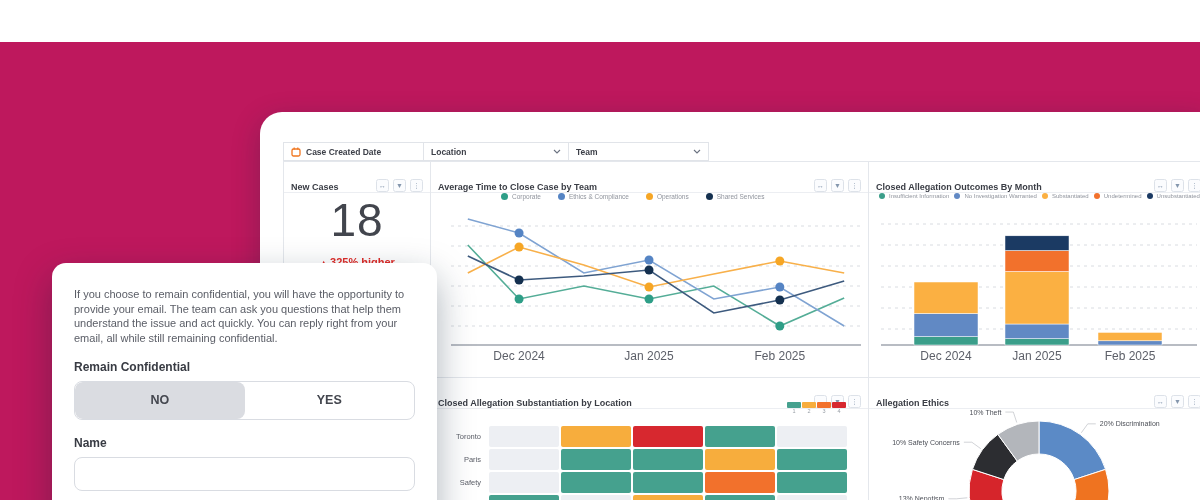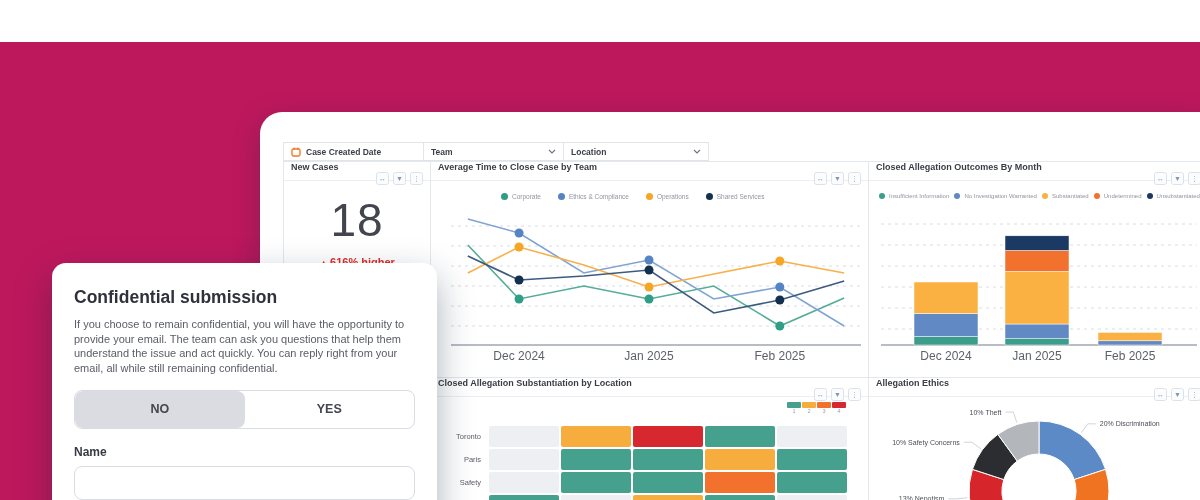--- a/index.html
+++ b/index.html
@@ -8,21 +8,21 @@
   
   .dashboard{position:absolute;left:260px;top:70px;width:945px;height:435px;background:#fff;
     border-radius:22px 0 0 0;box-shadow:0 8px 28px rgba(15,40,60,.28);}
   .filterbar{position:absolute;left:23px;top:30px;height:19px;display:flex;}
   .fbox{box-sizing:border-box;height:19px;border:1px solid #e1e4e9;border-left-width:0;
     display:flex;align-items:center;gap:5px;padding:0 7px;font-size:8.5px;font-weight:700;color:#3c3f48;background:#fff;cursor:pointer;}
   .fbox:first-child{border-left-width:1px;}
   .fbox .sp{flex:1;}
   .panel{position:absolute;box-sizing:border-box;background:#fff;border-top:1px solid #e4e7ec;}
   .bl{border-left:1px solid #e4e7ec;}
-  .phead{height:19px;box-sizing:border-box;border-bottom:1px solid #eceef2;display:flex;align-items:flex-start;padding:0 7px;flex-direction:column;}
+  .phead{height:31px;box-sizing:border-box;border-bottom:1px solid #eceef2;display:flex;align-items:flex-end;padding:0 7px;}
   .ptitle{font-size:9px;font-weight:700;color:#3a3d45;white-space:nowrap;}
   .pacts{margin-left:auto;display:flex;gap:4px;}
   .pab{width:13px;height:13px;box-sizing:border-box;border:1px solid #dde2e9;border-radius:2.5px;background:#fbfcfe;
     color:#8496ad;font-size:7px;line-height:11px;text-align:center;cursor:pointer;overflow:hidden;}
   .pbody{position:absolute;left:0;right:0;top:19px;bottom:0;overflow:hidden;}
 
   
   .nc-body{display:flex;flex-direction:column;align-items:center;}
   .nc-num{font-size:46px;color:#42454d;margin-top:12px;letter-spacing:1px;}
   .nc-delta{font-size:11px;font-weight:700;color:#e12c28;margin-top:9px;}
@@ -71,52 +71,52 @@
       <div class="fbox" style="width:141px">
         <span style="display:flex">
           <svg width="10" height="10" viewBox="0 0 10 10">
               <rect x="1" y="2" width="8" height="7" rx="1.5" fill="none" stroke="#f0761f" stroke-width="1.3"></rect>
               <line x1="3.2" y1="0.6" x2="3.2" y2="2.6" stroke="#f0761f" stroke-width="1.2"></line>
               <line x1="6.8" y1="0.6" x2="6.8" y2="2.6" stroke="#f0761f" stroke-width="1.2"></line>
             </svg>
         </span>
         <span>Case Created Date</span>
       </div>
+      <div class="fbox" style="width:145px">
+        <span>Location</span>
+        <span class="sp"></span>
+        <span style="display:flex">
+          <svg width="8" height="5" viewBox="0 0 8 5">
+              <path d="M1 1 L4 4 L7 1" fill="none" stroke="#6b7280" stroke-width="1.1"></path>
+            </svg>
+        </span>
+      </div>
       <div class="fbox" style="width:140px">
         <span>Team</span>
         <span class="sp"></span>
         <span style="display:flex">
           <svg width="8" height="5" viewBox="0 0 8 5">
               <path d="M1 1 L4 4 L7 1" fill="none" stroke="#6b7280" stroke-width="1.1"></path>
             </svg>
         </span>
       </div>
-      <div class="fbox" style="width:145px">
-        <span>Location</span>
-        <span class="sp"></span>
-        <span style="display:flex">
-          <svg width="8" height="5" viewBox="0 0 8 5">
-              <path d="M1 1 L4 4 L7 1" fill="none" stroke="#6b7280" stroke-width="1.1"></path>
-            </svg>
-        </span>
-      </div>
     </div>
 
     <div class="panel bl" style="left:23px;top:49px;width:147px;height:216px">
       <div class="phead">
         <span class="ptitle">New Cases</span>
         <span class="pacts panel-actions">
             <span class="pab">↔</span>
             <span class="pab">▼</span>
             <span class="pab">⋮</span>
           </span>
       </div>
       <div class="pbody nc-body">
         <div class="nc-num">18</div>
-        <div class="nc-delta"><span class="tri">▲</span><span>616% higher</span></div>
+        <div class="nc-delta"><span class="tri">▲</span><span>325% higher</span></div>
         <div class="nc-sub">than last quarter</div>
       </div>
     </div>
 
     <div class="panel bl" style="left:170px;top:49px;width:438px;height:216px">
       <div class="phead">
         <span class="ptitle">Average Time to Close Case by Team</span>
         <span class="pacts panel-actions">
             <span class="pab">↔</span>
             <span class="pab">▼</span>
@@ -310,22 +310,22 @@
             <text x="90.85158946687935" y="47.713824059724736" font-size="7" fill="#4c4f57" text-anchor="end"><tspan x="90.85158946687935" dy="0">10% Safety Concerns</tspan></text>
             <path d="M128.85503233952687 37.368810393753684 A70 70 0 0 1 170 24 L170 57 A37 37 0 0 0 148.25194566517848 64.06637120812695 Z" fill="#b3b6bb" stroke="#fff" stroke-width="1"></path>
             <polyline points="147.75077640500376,25.523930826748952 144.35158946687935,15.062309147502262 136.35158946687935,15.062309147502262" fill="none" stroke="#c5c8cd" stroke-width="0.8"></polyline>
             <text x="132.35158946687935" y="17.562309147502262" font-size="7" fill="#4c4f57" text-anchor="end"><tspan x="132.35158946687935" dy="0">10% Theft</tspan></text>
           </svg></div>
     </div>
 
   </div>
 
   <div class="modal">
-    <h2 class="m-title">Confidential submission</h2>
     <p class="m-body">If you choose to remain confidential, you will have the opportunity to provide your email. The team can ask you questions that help them understand the issue and act quickly. You can reply right from your email, all while still remaining confidential.</p>
+    <div class="m-label">Remain Confidential</div>
     <div class="seg">
       <div class="on">NO</div>
       <div>YES</div>
     </div>
     <div class="m-label">Name</div>
     <input class="m-input" type="text" value="" style="">
     <div class="m-label">Email Address</div>
     
   </div>
 

